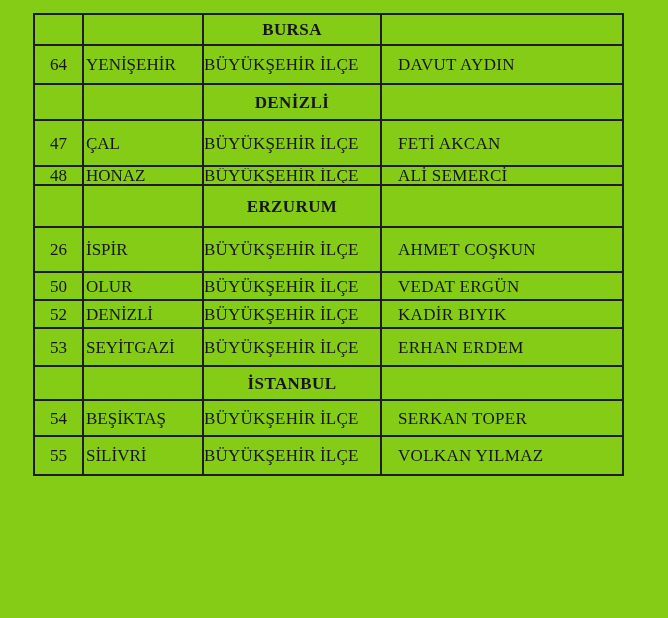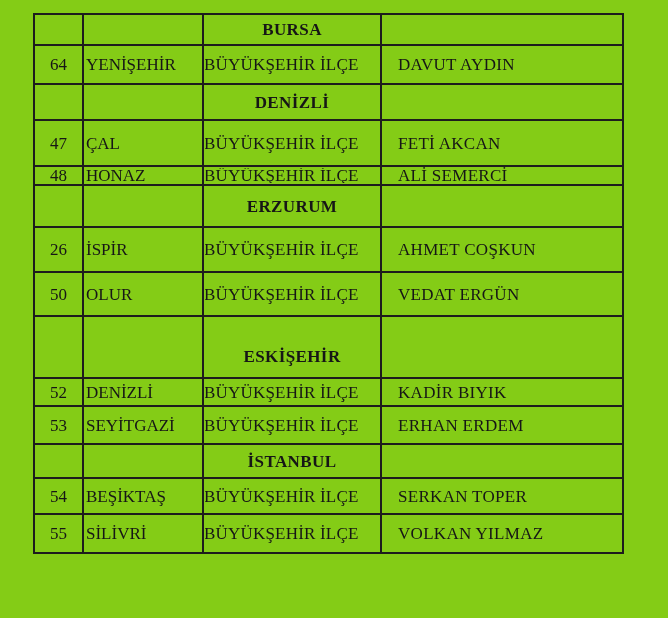--- a/index.html
+++ b/index.html
@@ -100,31 +100,25 @@
           <td class="district"></td>
           <td class="city">ERZURUM</td>
           <td class="name"></td>
         </tr>
         <tr style="height: 45px;">
           <td class="no">26</td>
           <td class="district">İSPİR</td>
           <td class="type">BÜYÜKŞEHİR İLÇE</td>
           <td class="name">AHMET COŞKUN</td>
         </tr>
-        <tr style="height: 44px;">
+        <tr style="height: 28px;">
           <td class="no">50</td>
           <td class="district">OLUR</td>
           <td class="type">BÜYÜKŞEHİR İLÇE</td>
           <td class="name">VEDAT ERGÜN</td>
-        </tr>
-        <tr class="province-row valign-bottom" style="height: 62px;">
-          <td class="no"></td>
-          <td class="district"></td>
-          <td class="city">ESKİŞEHİR</td>
-          <td class="name"></td>
         </tr>
         <tr style="height: 28px;">
           <td class="no">52</td>
           <td class="district">DENİZLİ</td>
           <td class="type">BÜYÜKŞEHİR İLÇE</td>
           <td class="name">KADİR BIYIK</td>
         </tr>
         <tr style="height: 38px;">
           <td class="no">53</td>
           <td class="district">SEYİTGAZİ</td>

